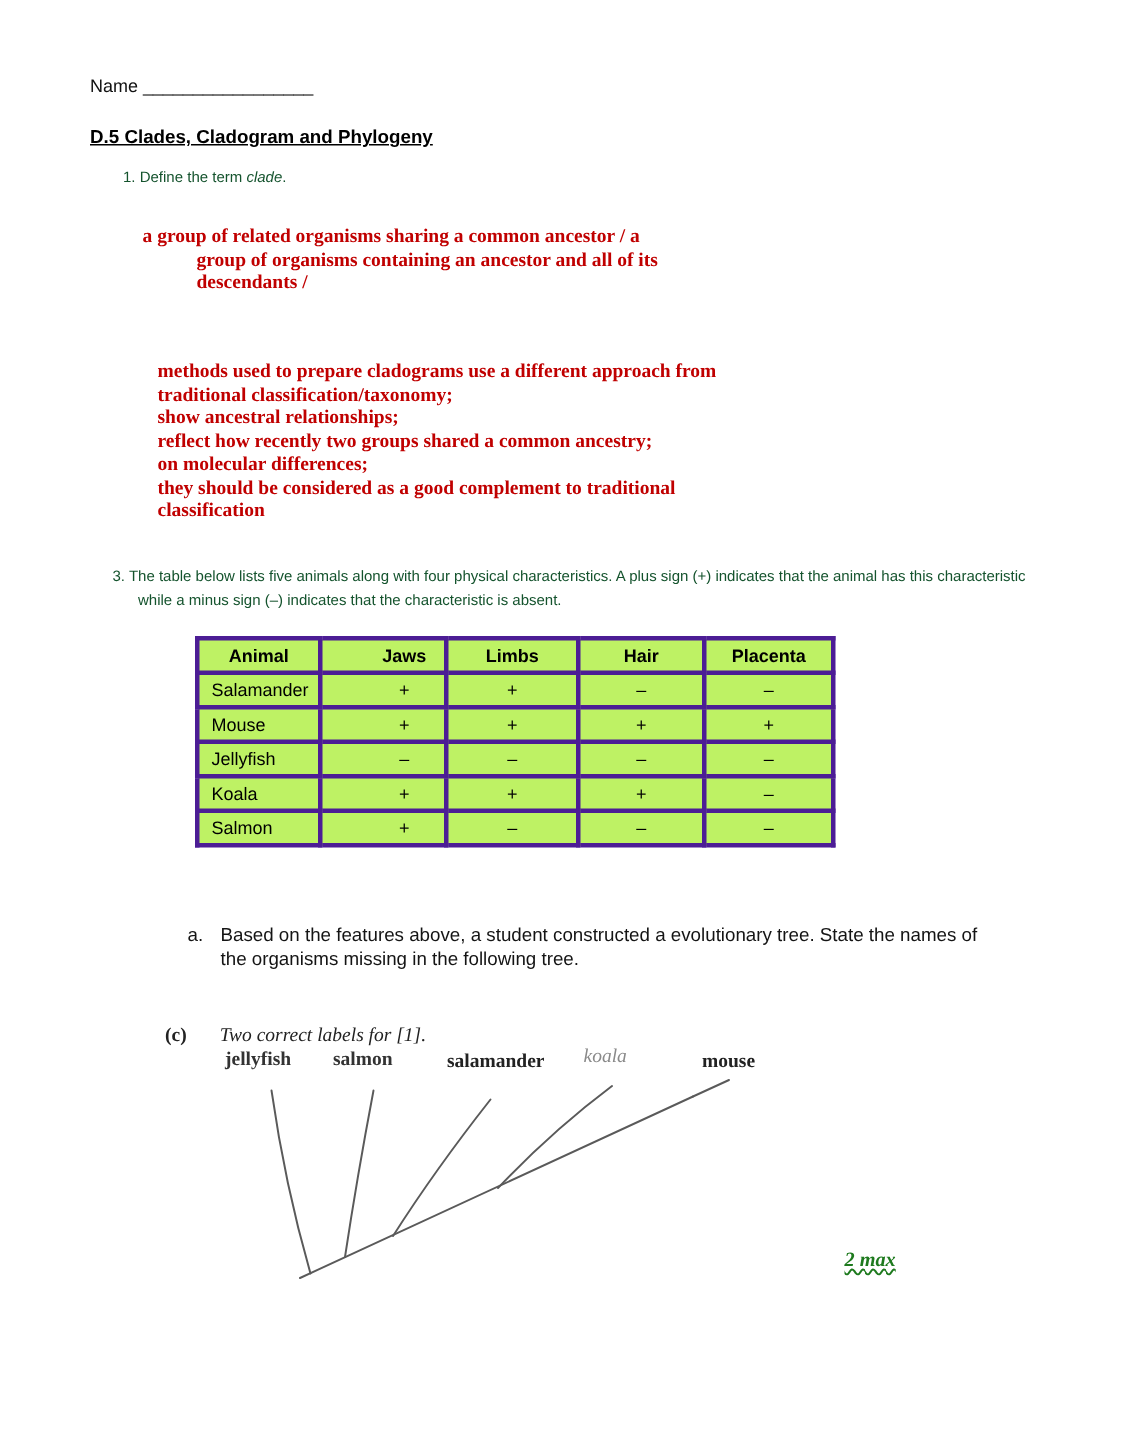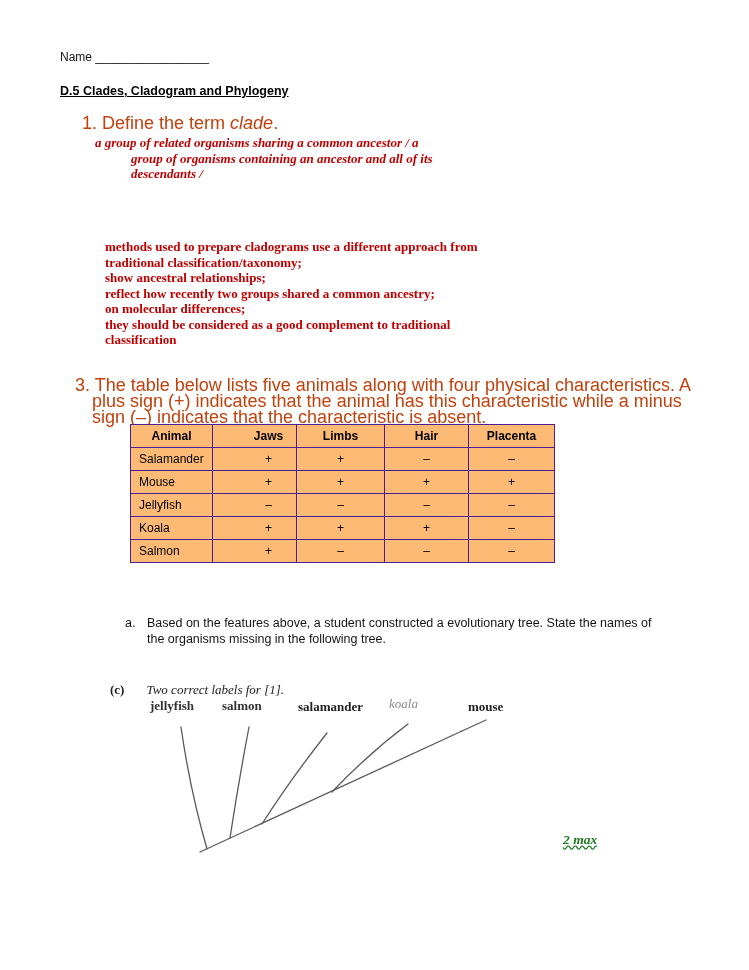--- a/index.html
+++ b/index.html
@@ -11,56 +11,56 @@
   }
   .page { position:relative; width:749px; height:970px; background:#ffffff; overflow:hidden; }
 
   .name-line { position:absolute; left:60px; top:50px; font-size:12px; color:#111; }
 
   .doc-title {
     position:absolute; left:60px; top:84px;
     font-size:12.5px; font-weight:bold; text-decoration:underline; color:#000;
   }
 
-  .question { font-size:18px; color:#c2410c; }
+  .question { font-size:10px; color:#14532d; }
   .q1 { position:absolute; left:82px; top:113px; }
   .q1 .term { font-style:italic; }
 
   .red-ans {
     color:#c00000;
     font-family:"Liberation Serif", serif;
     font-weight:bold;
     font-size:13px;
     line-height:15.5px;
   }
-  .q1-ans { position:absolute; left:95px; top:135px;font-style:italic; }
+  .q1-ans { position:absolute; left:95px; top:149px; }
   .q1-ans .indent { margin-left:36px; }
 
   .q2 { position:absolute; left:82px; top:206px; }
   .q2 .num { display:inline-block; width:21px; }
   .q2 .bold { font-weight:bold; }
 
   .q2-ans { position:absolute; left:105px; top:239px; }
 
   .q3 {
     position:absolute; left:75px; top:377px; width:615px;
     padding-left:17px; text-indent:-17px; line-height:16px;
   }
 
   table.char-table {
     position:absolute; left:130px; top:424px;
     border-collapse:collapse;
     font-size:12px; color:#000;
   }
   table.char-table td, table.char-table th {
-    border:1px solid #4c1d95;
+    border:3px solid #4c1d95;
     height:23px;
     text-align:center;
     vertical-align:middle;
-    background:#fdba74;
+    background:#bef264;
     font-weight:normal;
   }
   table.char-table th { font-weight:bold; }
   table.char-table .col-animal { width:82px; text-align:left; padding-left:8px; }
   table.char-table th.col-animal { text-align:center; padding-left:0; }
   table.char-table .col-jaws { width:84px;padding-left:28px; }
   table.char-table .col-limbs { width:88px;margin-top:12px; }
   table.char-table .col-hair { width:84px; }
   table.char-table .col-placenta { width:86px; }
 

